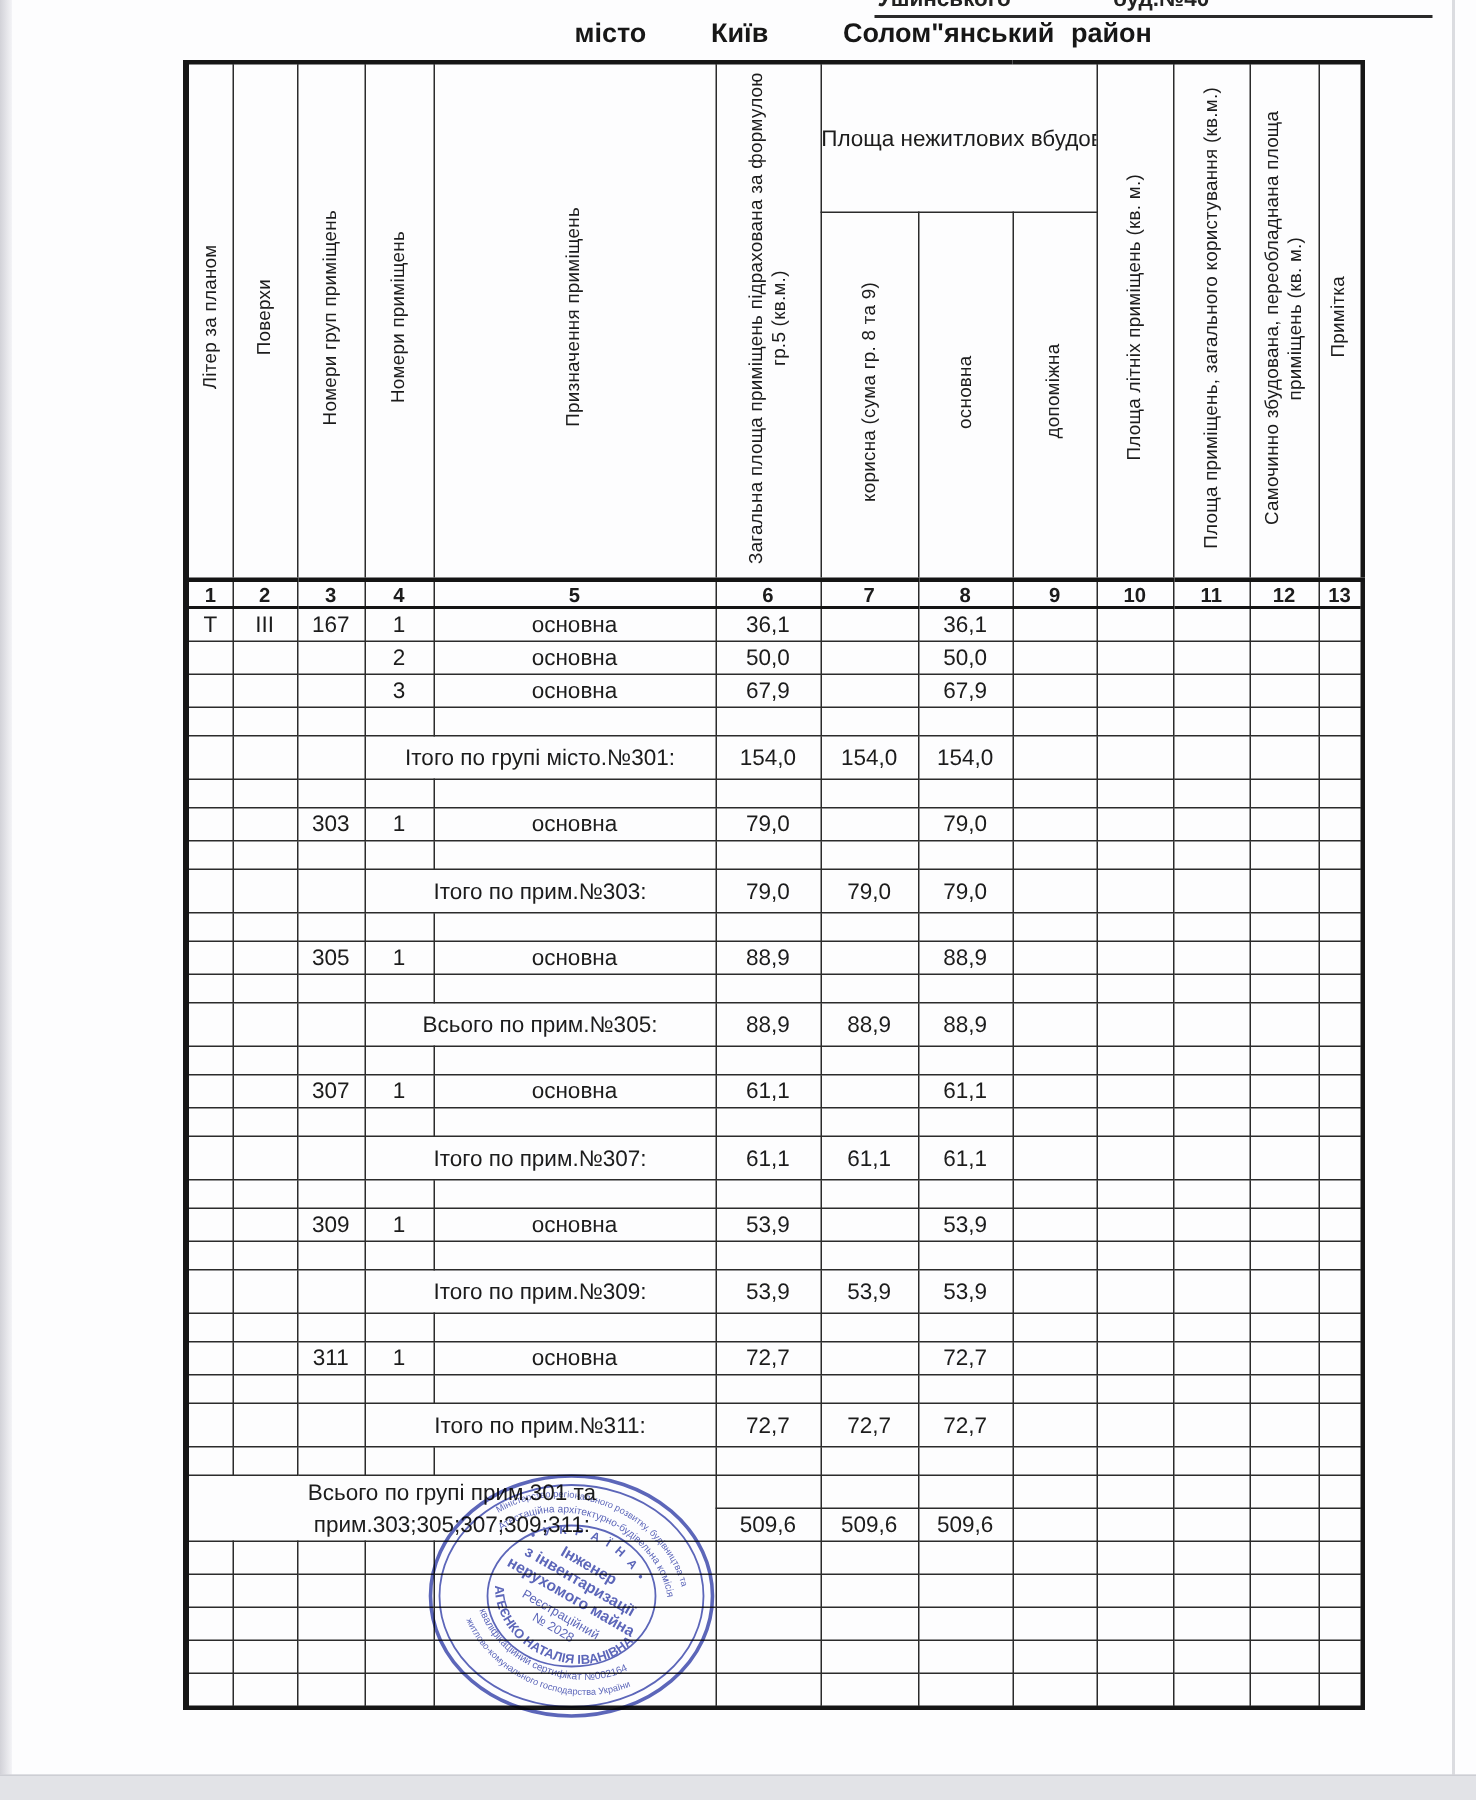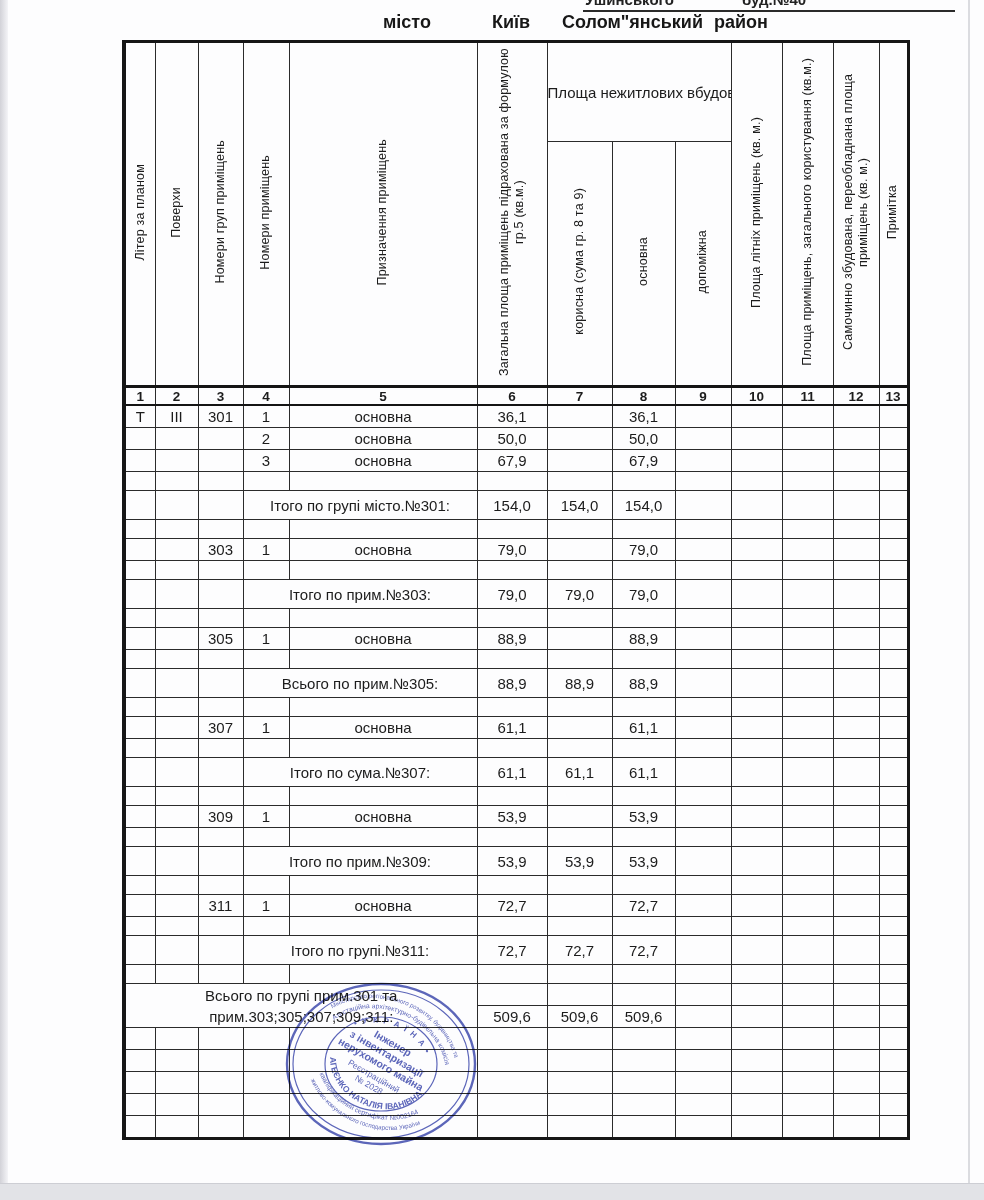--- a/index.html
+++ b/index.html
@@ -14,21 +14,21 @@
   .edge-bottom{position:absolute;left:0;top:1183px;width:984px;height:17px;background:#e2e3e7;border-top:1px solid #cdced4;}
 
   
   .cutline{position:absolute;left:0;top:0;width:960px;height:9px;overflow:hidden;}
   .cutline span{position:absolute;top:-9px;font-weight:700;font-size:15px;white-space:nowrap;color:#222;}
   .cutline span:nth-child(1){left:585px;}
   .cutline span:nth-child(2){left:742px;}
   .head-underline{position:absolute;left:583px;top:10px;width:372px;height:2px;background:#2a2a2a;}
   .locline{position:absolute;left:0;top:12px;width:880px;height:22px;font-size:18px;font-weight:600;color:#171717;}
   .locline span{position:absolute;white-space:nowrap;}
-  .locline .w1{left:383px;} .locline .w2{left:492px;} .locline .w3{left:562px;word-spacing:6px;}
+  .locline .w1{left:383px;} .locline .w2{left:474px;} .locline .w3{left:562px;word-spacing:6px;}
 
   
   table.inv{position:absolute;left:122px;top:40px;width:784px;table-layout:fixed;
     border-collapse:collapse;border:3px solid #161616;border-left-width:4px;}
   table.inv th,table.inv td{border:1px solid #2b2b2b;padding:0;text-align:center;vertical-align:middle;
     overflow:hidden;white-space:nowrap;font-weight:400;}
   thead th{font-weight:400;}
   .h-top{height:98px;}
   .h-sub{height:243px;}
   .vt{display:inline-block;writing-mode:vertical-rl;transform:rotate(180deg);
@@ -119,21 +119,21 @@
         <th>10</th>
       <th>11</th>
         <th>12</th>
       <th>13</th>
     </tr>
   </thead>
   <tbody>
       <tr class="r-data">
         <td class="b">Т</td>
         <td class="b">ІІІ</td>
-        <td class="b">301</td>
+        <td class="b">167</td>
         <td class="sb">1</td>
         <td>основна</td>
         <td>36,1</td>
         <td></td>
         <td>36,1</td>
         <td></td>
         <td></td>
         <td></td>
         <td></td>
         <td></td>
@@ -357,21 +357,21 @@
         <td></td>
         <td></td>
         <td></td>
         <td></td>
         <td></td>
       </tr>
       <tr class="r-sub">
         <td></td>
         <td></td>
         <td></td>
-        <td class="b lbl" colspan="2">Ітого по сума.№307:</td>
+        <td class="b lbl" colspan="2">Ітого по прим.№307:</td>
         <td class="b">61,1</td>
         <td class="b">61,1</td>
         <td class="b">61,1</td>
         <td></td>
         <td></td>
         <td></td>
         <td></td>
         <td></td>
       </tr>
       <tr class="r-empty">
@@ -475,21 +475,21 @@
         <td></td>
         <td></td>
         <td></td>
         <td></td>
         <td></td>
       </tr>
       <tr class="r-sub">
         <td></td>
         <td></td>
         <td></td>
-        <td class="b lbl" colspan="2">Ітого по групі.№311:</td>
+        <td class="b lbl" colspan="2">Ітого по прим.№311:</td>
         <td class="b">72,7</td>
         <td class="b">72,7</td>
         <td class="b">72,7</td>
         <td></td>
         <td></td>
         <td></td>
         <td></td>
         <td></td>
       </tr>
       <tr class="r-empty">

